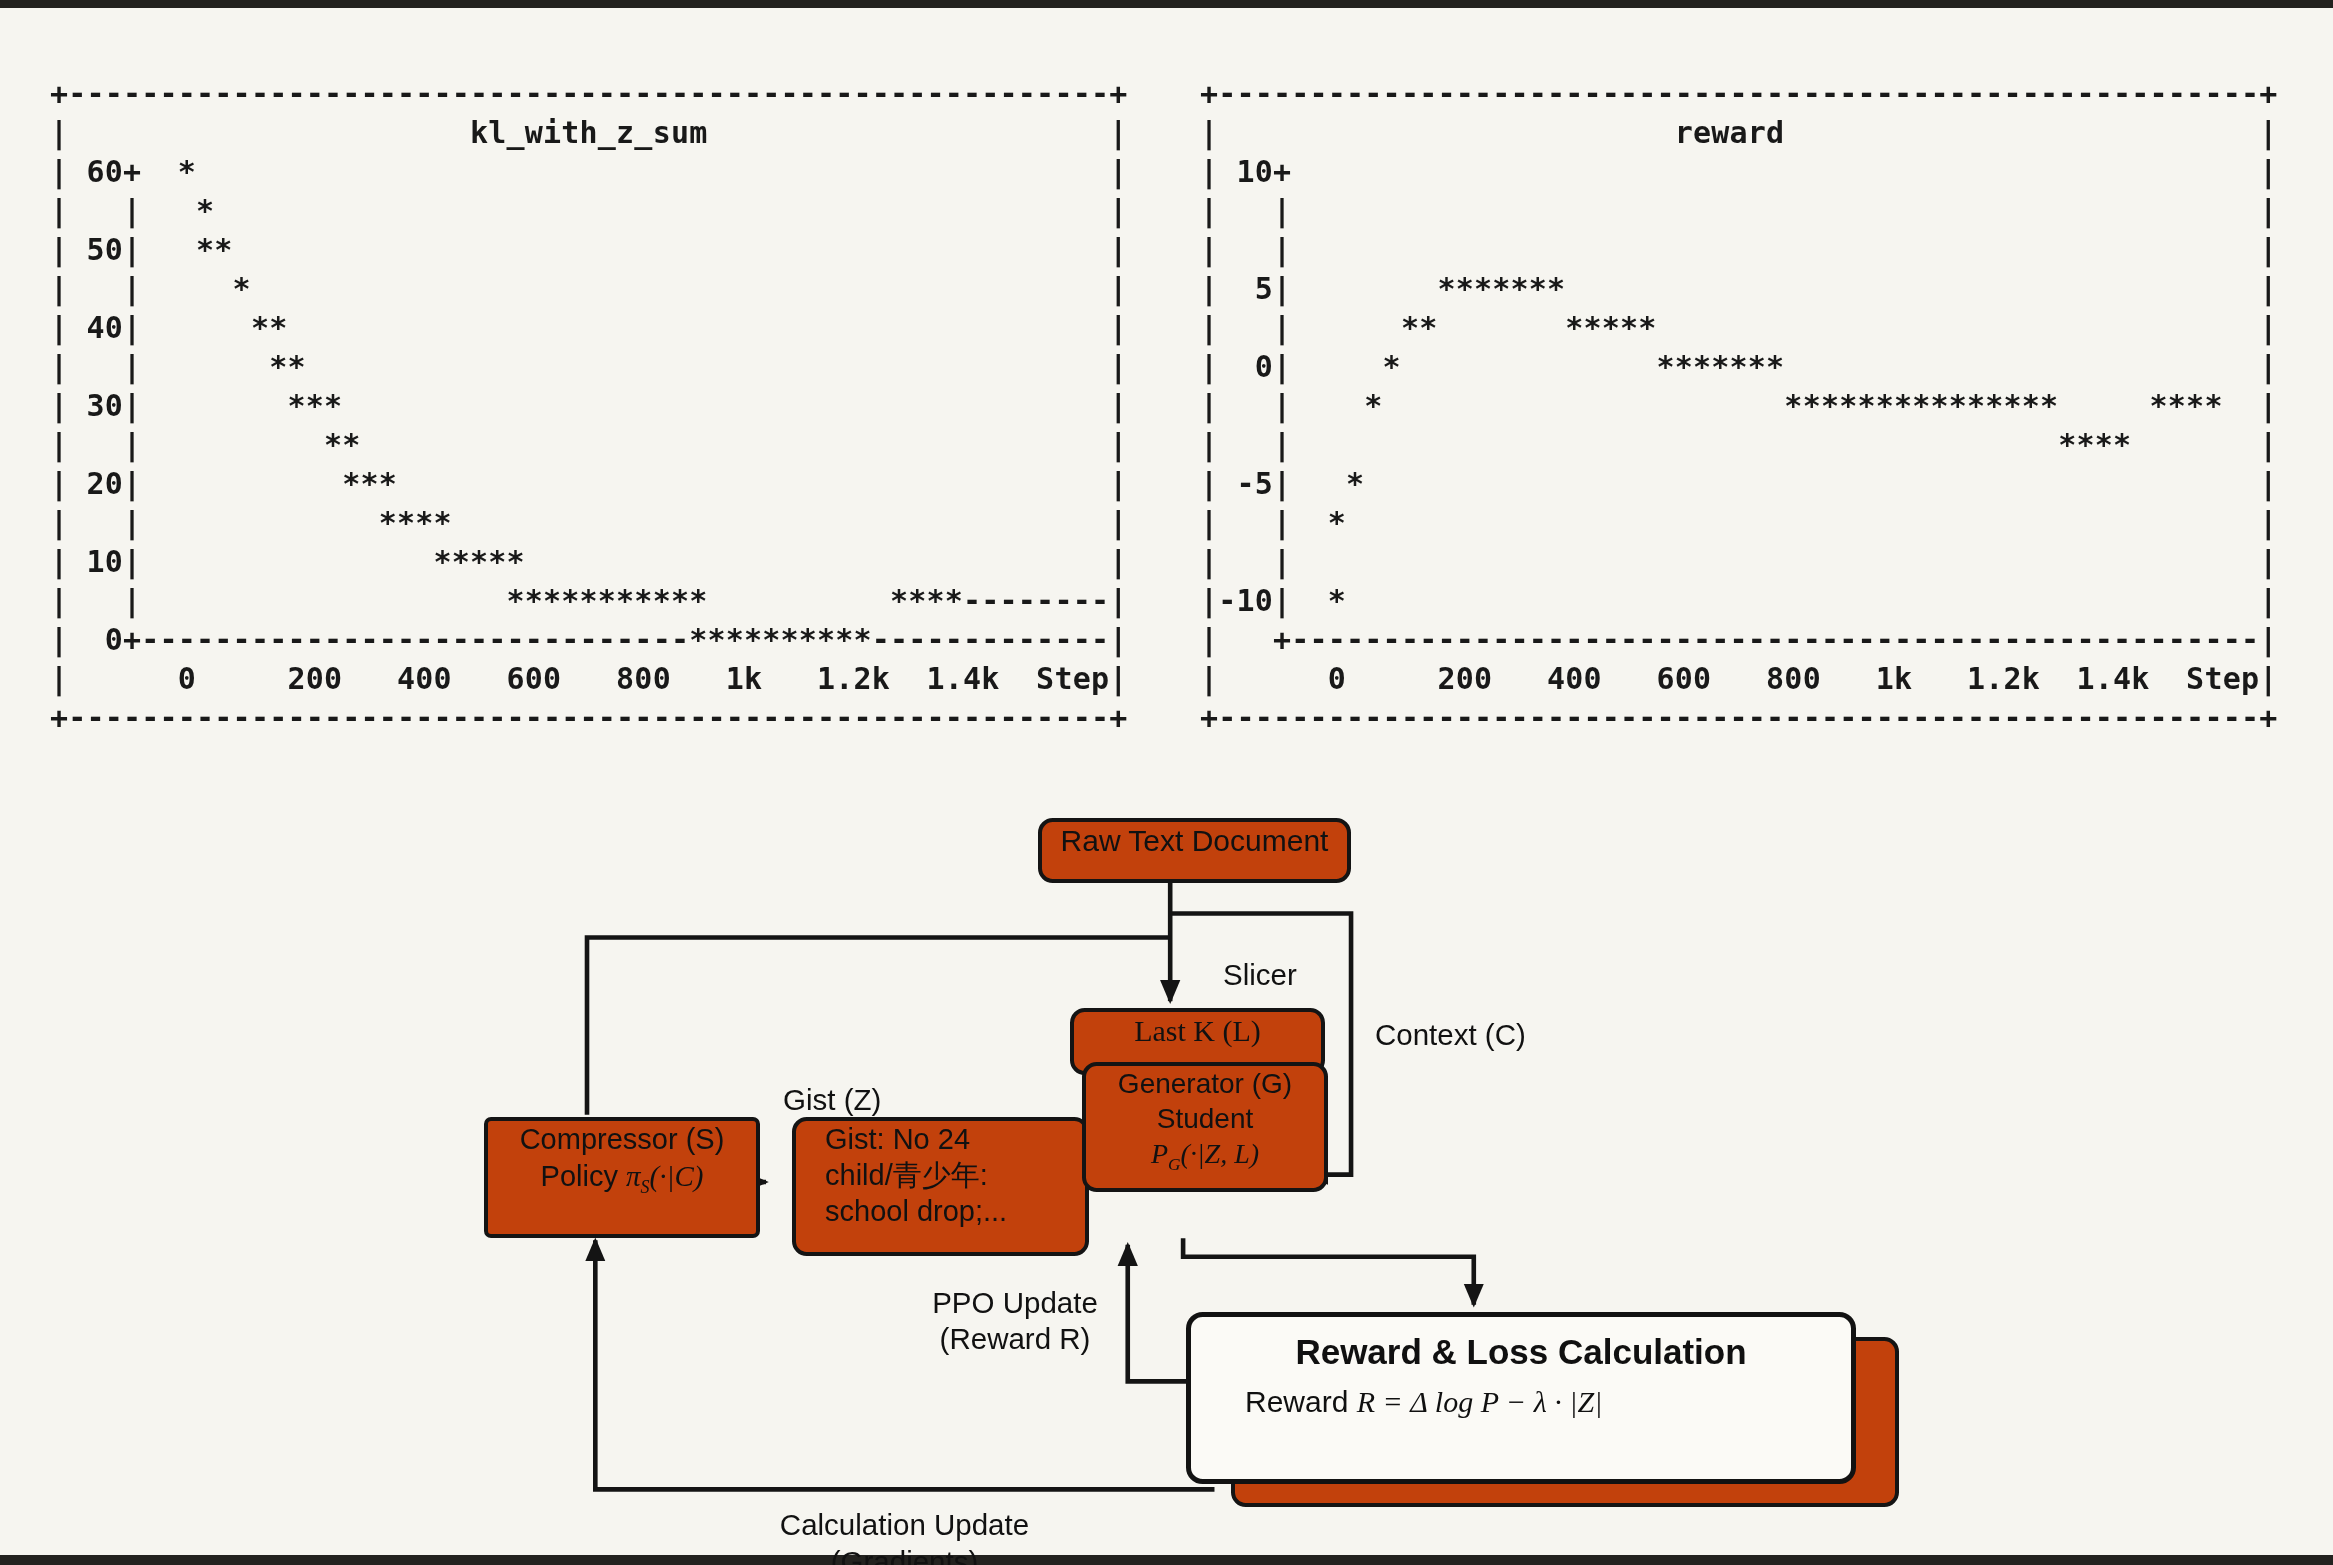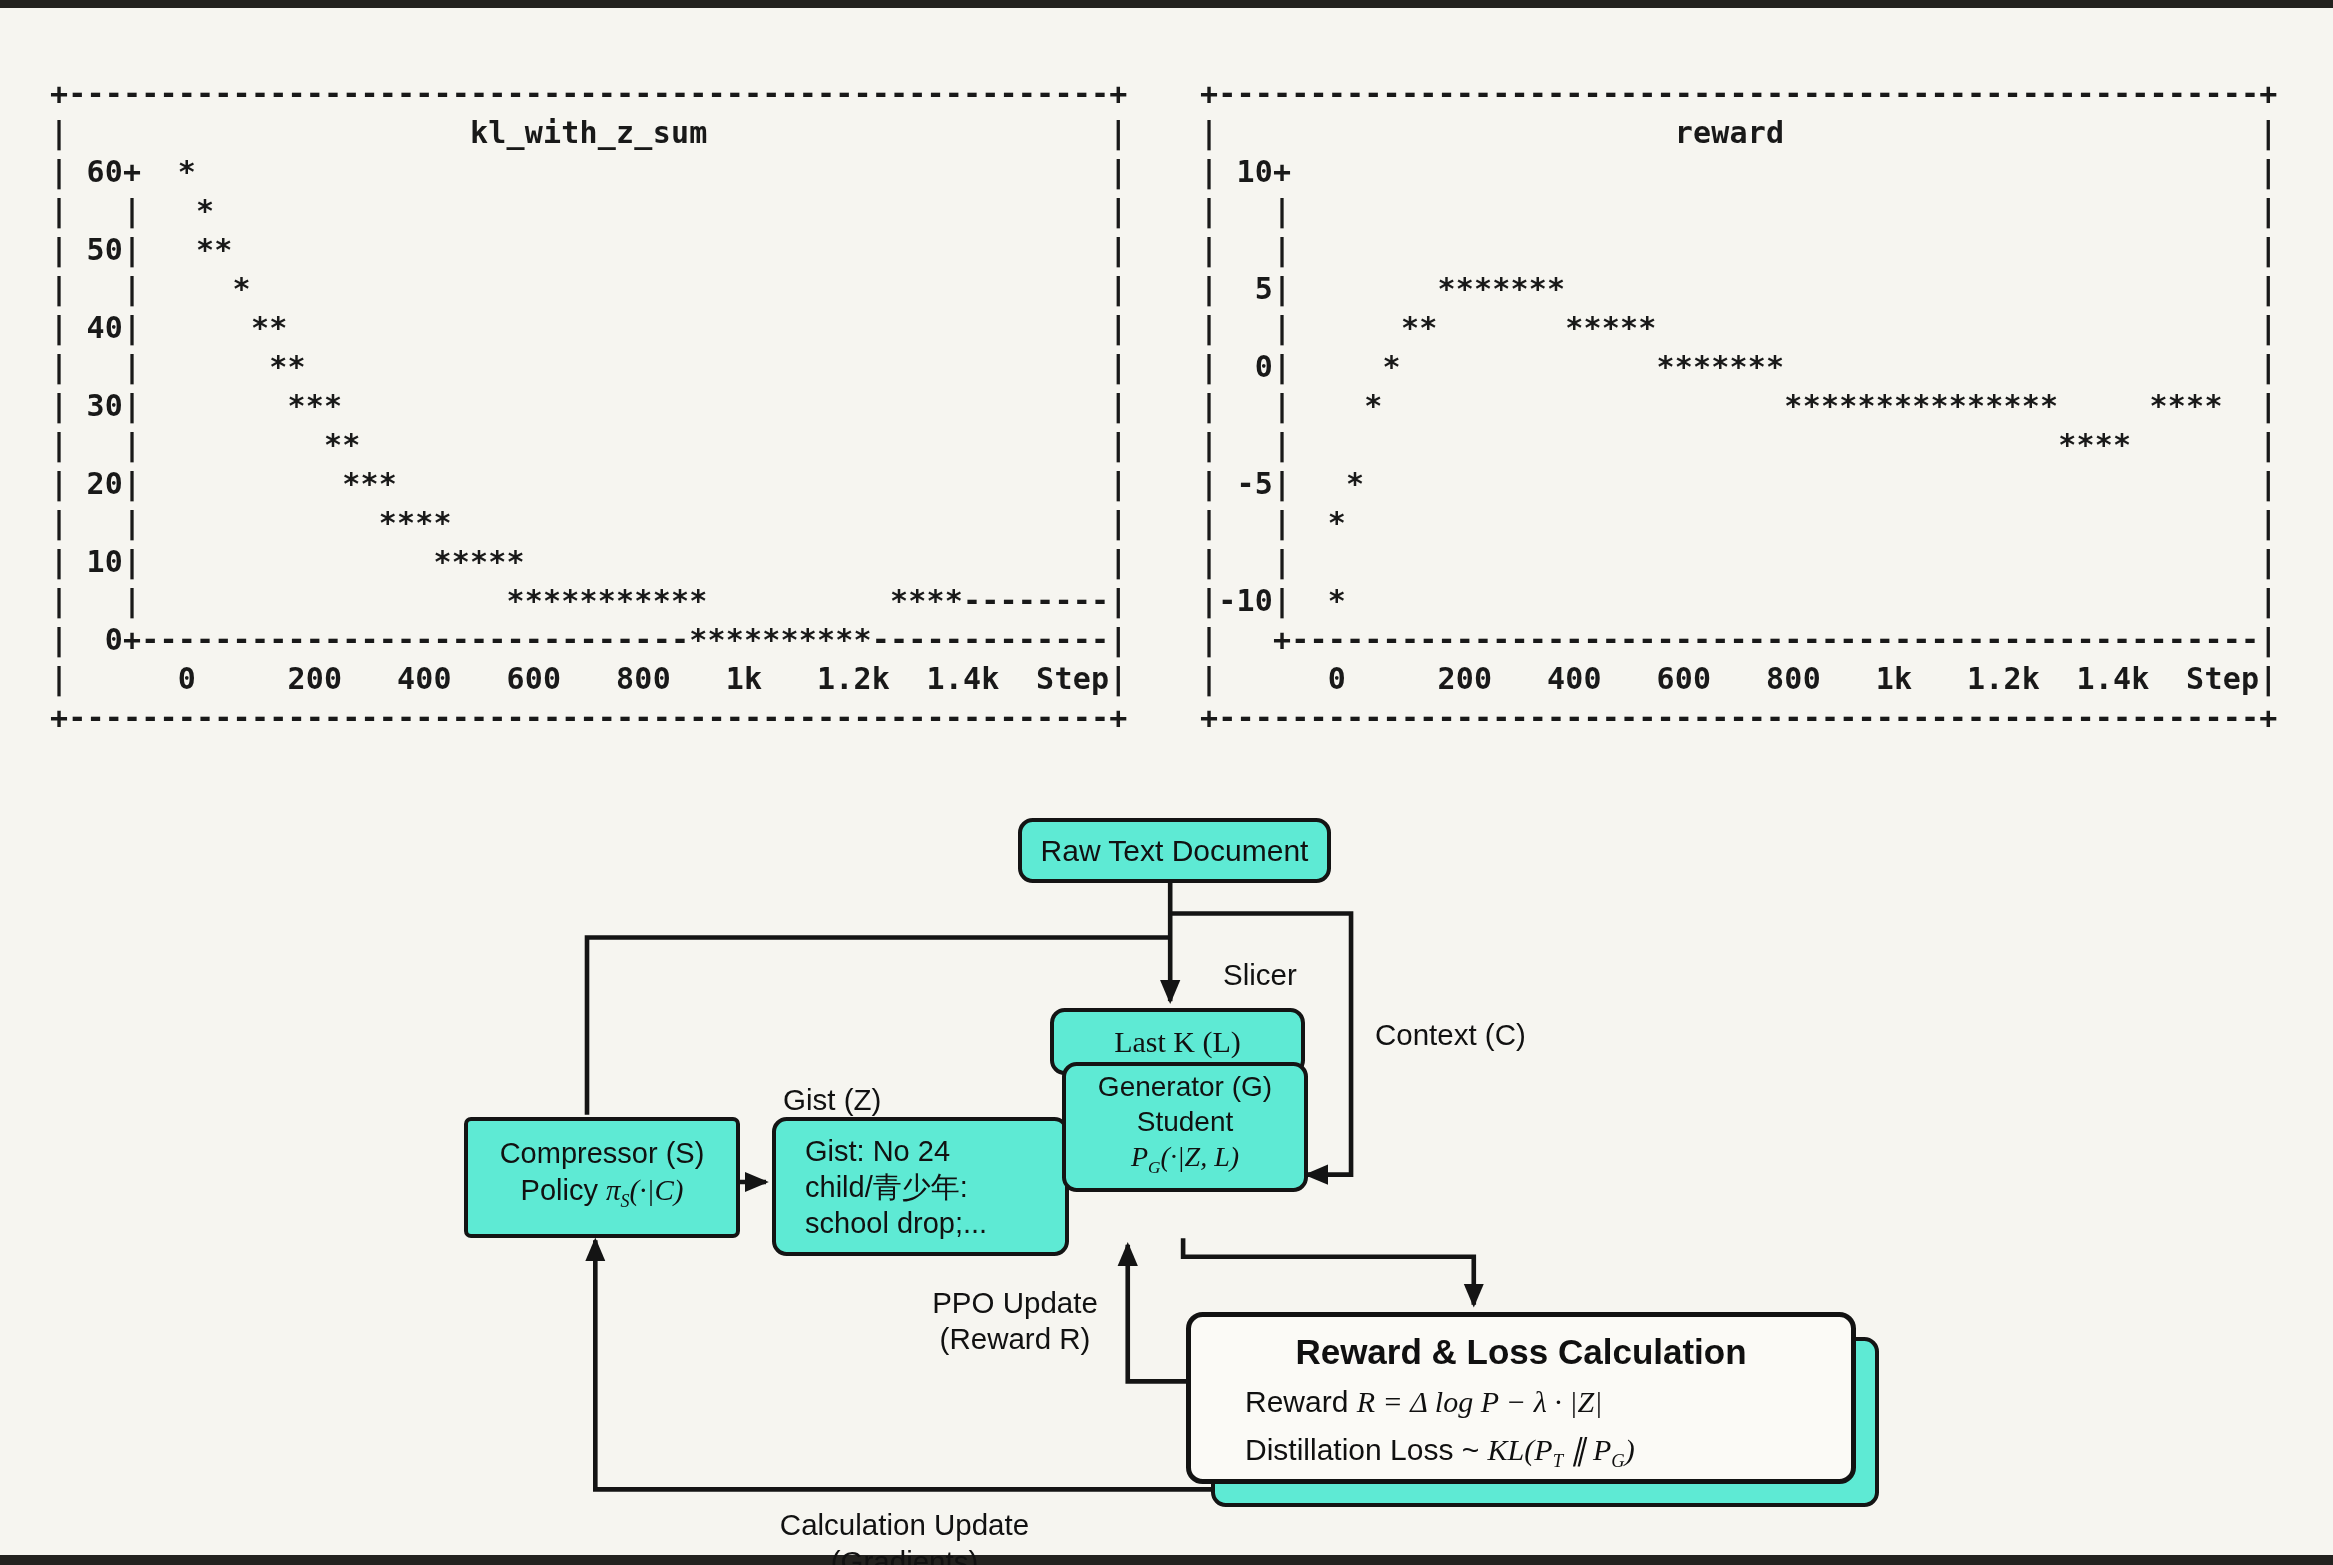--- a/index.html
+++ b/index.html
@@ -1,23 +1,23 @@
 <!DOCTYPE html>
 <html style="font-size:14.8px"><head>
 <meta charset="utf-8">
 <style>
   html,body{margin:0;padding:0;background:#e8e7e2;}
   #stage{position:relative;width:2333px;height:1565px;background:#f6f5f0;overflow:hidden;
          font-family:"Liberation Sans",sans-serif;color:#1b1b1b;}
   .scanbar{position:absolute;left:0;width:2333px;background:#23221f;}
   .chart{position:absolute;margin:0;font-family:"DejaVu Sans Mono",monospace;font-weight:bold;
          font-size:30px;line-height:39px;color:#191919;white-space:pre;letter-spacing:0.2px;}
-  .fbox{position:absolute;background:#5eead4;border:4.6px solid #141414;border-radius:14.8px;
-        display:flex;flex-direction:column;align-items:center;justify-content:center;
-        font-size:30px;line-height:37px;text-align:center;color:#111;}
+  .fbox{position:absolute;background:#c2410c;border:4.6px solid #141414;border-radius:14.8px;
+        display:flex;flex-direction:column;align-items:center;
+        font-size:30px;line-height:37px;text-align:center;color:#111;margin-left:20px;}
   .fbox.leftalign{align-items:flex-start;text-align:left;padding-left:29px;font-size:29px;line-height:36px;}
   .lbl{position:absolute;font-size:29.5px;line-height:36px;color:#111;}
   .math{font-family:"Liberation Serif",serif;font-style:italic;}
   .math sub{font-size:0.62em;font-style:italic;}
   #reward-shadow{z-index:1;border-width:4.6px;}
   #reward-box{z-index:2;position:absolute;background:#fbfaf6;border:5.5px solid #121212;border-radius:16.6px;}
   #reward-box .rtitle{font-size:35px;font-weight:bold;text-align:center;margin-top:14.8px;color:#101010;}
   #reward-box .formula{font-size:30px;margin:13px 0 0 54px;color:#101010;}
   svg.wires{position:absolute;left:0;top:0;z-index:3;}
   .wire{fill:none;stroke:#141414;stroke-width:5px;}
@@ -117,21 +117,20 @@
   <div class="lbl" style="left:909px;top:1285px;width:212px;text-align:center;z-index:4;">
     <div>PPO Update</div>
     <div>(Reward R)</div>
   </div>
 
   <div class="fbox" id="reward-shadow" style="left:1211px;top:1337px;width:660px;height:162px;"></div>
 
   <div id="reward-box" style="left:1186px;top:1312px;width:660px;height:162px;">
     <div class="rtitle">Reward &amp; Loss Calculation</div>
     <div class="formula"><span>Reward </span><span class="math">R = Δ log P − λ · |Z|</span></div>
-    <div class="formula"><span>Distillation Loss ~ </span><span class="math"><span>KL(P</span><sub>T</sub><span> ∥ P</span><sub>G</sub><span>)</span></span></div>
   </div>
 
   <div class="lbl" style="left:720px;top:1506px;width:369px;text-align:center;line-height:37px;z-index:4;">
     <div>Calculation Update</div>
     <div>(Gradients)</div>
   </div>
 
 </div>
 
 

